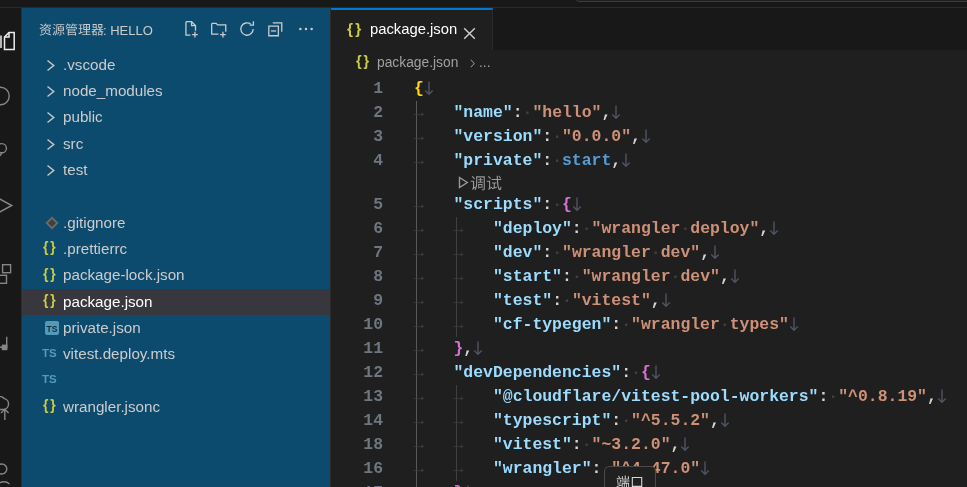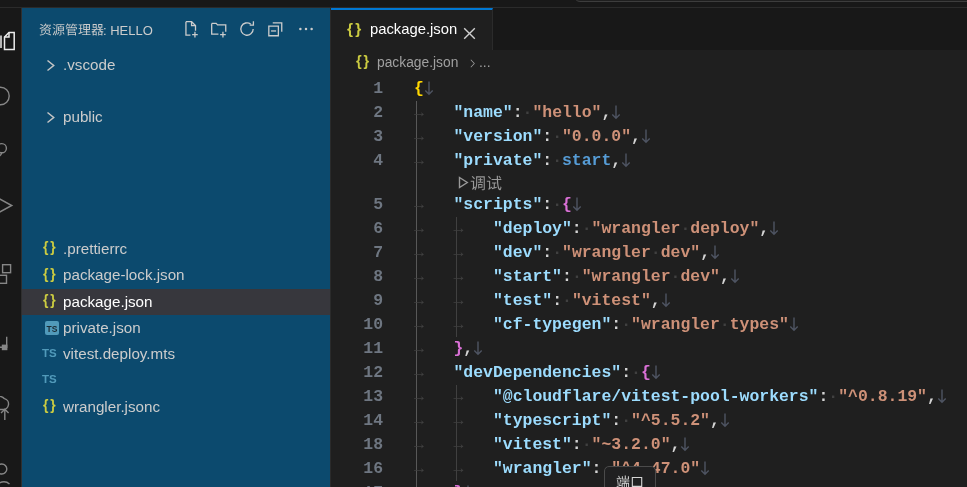--- a/index.html
+++ b/index.html
@@ -122,25 +122,50 @@
         <circle cx="3" cy="8" r="1.1" fill="#cccccc" stroke="none"></circle>
         <circle cx="8" cy="8" r="1.1" fill="#cccccc" stroke="none"></circle>
         <circle cx="13" cy="8" r="1.1" fill="#cccccc" stroke="none"></circle>
       </svg>
     <div class="row" style="top:44.0px">
         <svg class="tic" style="left:23px;top:6.5px;width:11px;height:13px" viewBox="0 0 11 13" fill="none" stroke="#c5c5c5" stroke-width="1.5">
           <path d="M2.5 1.5 L8.7 6.5 L2.5 11.5"></path>
         </svg>
         <span class="lbl">.vscode</span>
       </div>
+<div class="row" style="top:70.3px">
+        <svg class="tic" style="left:23px;top:6.5px;width:11px;height:13px" viewBox="0 0 11 13" fill="none" stroke="#c5c5c5" stroke-width="1.5">
+          <path d="M2.5 1.5 L8.7 6.5 L2.5 11.5"></path>
+        </svg>
+        <span class="lbl">node_modules</span>
+      </div>
 <div class="row" style="top:96.7px">
         <svg class="tic" style="left:23px;top:6.5px;width:11px;height:13px" viewBox="0 0 11 13" fill="none" stroke="#c5c5c5" stroke-width="1.5">
           <path d="M2.5 1.5 L8.7 6.5 L2.5 11.5"></path>
         </svg>
         <span class="lbl">public</span>
+      </div>
+<div class="row" style="top:123.0px">
+        <svg class="tic" style="left:23px;top:6.5px;width:11px;height:13px" viewBox="0 0 11 13" fill="none" stroke="#c5c5c5" stroke-width="1.5">
+          <path d="M2.5 1.5 L8.7 6.5 L2.5 11.5"></path>
+        </svg>
+        <span class="lbl">src</span>
+      </div>
+<div class="row" style="top:149.3px">
+        <svg class="tic" style="left:23px;top:6.5px;width:11px;height:13px" viewBox="0 0 11 13" fill="none" stroke="#c5c5c5" stroke-width="1.5">
+          <path d="M2.5 1.5 L8.7 6.5 L2.5 11.5"></path>
+        </svg>
+        <span class="lbl">test</span>
+      </div>
+<div class="row" style="top:202.0px">
+        <svg class="tic" viewBox="0 0 16 16">
+          <path d="M8 1.5 L14.5 8 L8 14.5 L1.5 8 Z" fill="#6d6d6d"></path>
+          <path d="M8 4 L12 8 L8 12 L4 8 Z" fill="#404040"></path>
+        </svg>
+        <span class="lbl">.gitignore</span>
       </div>
 <div class="row" style="top:228.3px">
         <span class="seti">{ }</span>
         <span class="lbl">.prettierrc</span>
       </div>
 <div class="row" style="top:254.6px">
         <span class="seti">{ }</span>
         <span class="lbl">package-lock.json</span>
       </div>
 <div class="row sel" style="top:281.0px">

